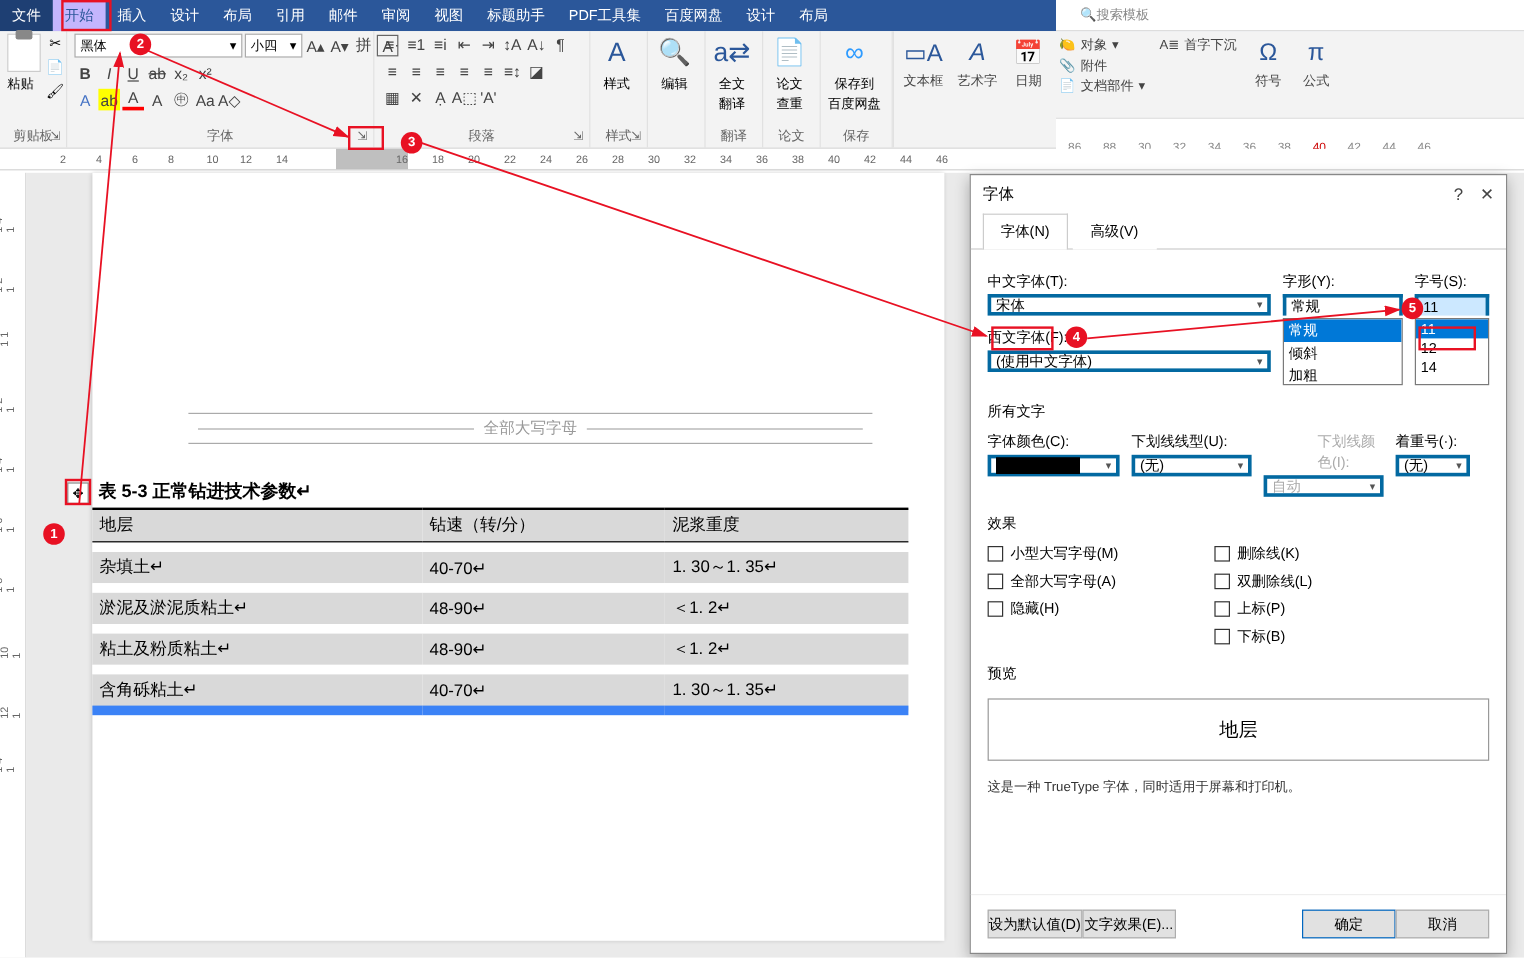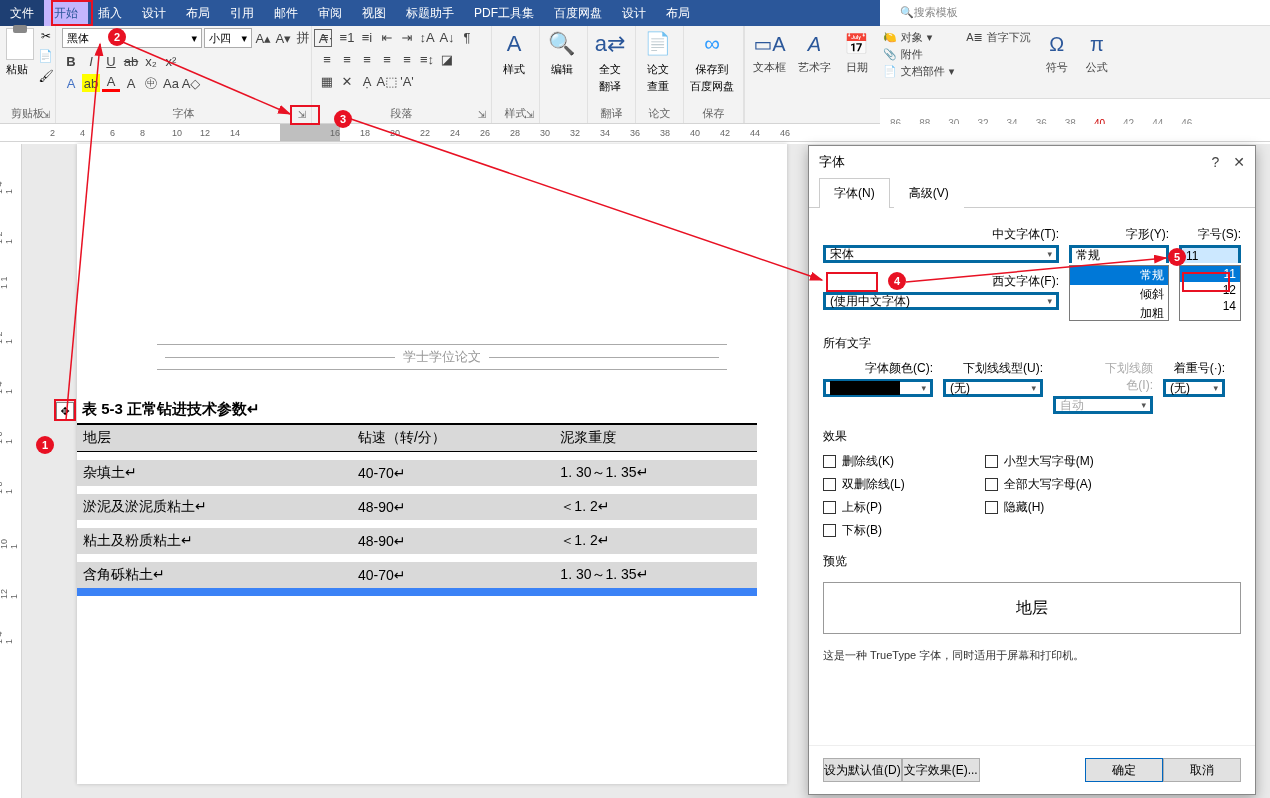--- a/index.html
+++ b/index.html
@@ -74,21 +74,21 @@
 .tbl-resize { position: absolute; right: 55px; top: 422px; width: 10px; height: 10px; border: 1px solid #888; background: #fff; }
 
 
 .font-dialog { position: absolute; left: 808px; top: 145px; width: 448px; height: 650px; background: #fff; border: 1px solid #888; box-shadow: 0 4px 12px rgba(0,0,0,0.3); font-size: 12px; display: flex; flex-direction: column; }
 .dlg-title { height: 32px; display: flex; align-items: center; justify-content: space-between; padding: 0 10px; font-size: 13px; }
 .dlg-close-btns { display: flex; gap: 14px; font-size: 14px; color: #444; }
 .dlg-tabs { display: flex; border-bottom: 1px solid #ccc; padding: 0 10px; }
 .dlg-tab { padding: 6px 14px; border: 1px solid #ccc; border-bottom: none; margin-right: 4px; background: #fff; margin-bottom: -1px; }
 .dlg-tab.inactive { border-color: transparent; }
 .dlg-body { flex: 1; padding: 18px 14px 8px 14px; display: flex; flex-direction: column; gap: 8px; }
-.field-row { display: flex; gap: 10px; text-align: right; }
+.field-row { display: flex; gap: 10px; }
 .field-col { display: flex; flex-direction: column; gap: 2px; }
 .cmb { height: 18px; border: 3px solid #0369a1; display: flex; align-items: center; justify-content: space-between; padding: 0 4px; font-size: 12px; }
 .cmb .arrow { font-size: 9px; color: #555; }
 .listbox { border: 1px solid #7a7a7a; height: 56px; overflow: hidden; font-size: 12px; }
 .listbox .item { padding: 1px 4px; }
 .listbox .item.sel { background: #0078d7; color: #fff; }
 .section-label { font-size: 12px; margin-top: 6px; }
 .checkbox-row { display: flex; gap: 80px; }
 .checkbox-col { display: flex; flex-direction: column; gap: 6px; }
 .chk { display: flex; align-items: center; gap: 6px; }
@@ -368,21 +368,21 @@
   <span class="tick" style="top:290px;">1 6 1</span>
   <span class="tick" style="top:340px;">1 8 1</span>
   <span class="tick" style="top:390px;">1 10 1</span>
   <span class="tick" style="top:440px;">1 12 1</span>
   <span class="tick" style="top:490px;">1 4 1</span>
 </div>
 
 <div class="doc-area">
   <div class="page-bg">
     <div class="page-header-line">
-        <span>学士学位论文</span>
+        <span>全部大写字母</span>
       </div>
   </div>
 
   <div class="table-move-handle">✥</div>
 
   <div class="tbl-container">
     <div class="tbl-title"><span>表 5-3   正常钻进技术参数</span>↵</div>
     <table class="data-tbl">
       <tbody>
           <tr>
@@ -508,47 +508,47 @@
             <span class="arrow">▾</span>
           </div>
       </div>
     </div>
 
     <div class="section-label">效果</div>
     <div class="checkbox-row">
       <div class="checkbox-col">
         <div class="chk">
             <div class="box"></div>
+            <span>小型大写字母(M)</span>
+          </div>
+        <div class="chk">
+            <div class="box"></div>
+            <span>全部大写字母(A)</span>
+          </div>
+        <div class="chk">
+            <div class="box"></div>
+            <span>隐藏(H)</span>
+          </div>
+      </div>
+      <div class="checkbox-col">
+        <div class="chk">
+            <div class="box"></div>
             <span>删除线(K)</span>
           </div>
         <div class="chk">
             <div class="box"></div>
             <span>双删除线(L)</span>
           </div>
         <div class="chk">
             <div class="box"></div>
             <span>上标(P)</span>
           </div>
         <div class="chk">
             <div class="box"></div>
             <span>下标(B)</span>
-          </div>
-      </div>
-      <div class="checkbox-col">
-        <div class="chk">
-            <div class="box"></div>
-            <span>小型大写字母(M)</span>
-          </div>
-        <div class="chk">
-            <div class="box"></div>
-            <span>全部大写字母(A)</span>
-          </div>
-        <div class="chk">
-            <div class="box"></div>
-            <span>隐藏(H)</span>
           </div>
       </div>
     </div>
 
     <div class="section-label">预览</div>
     <div class="preview-box">地层</div>
     <div class="note">这是一种 TrueType 字体，同时适用于屏幕和打印机。</div>
   </div>
   <div class="dlg-footer">
     <div class="left-btns">

